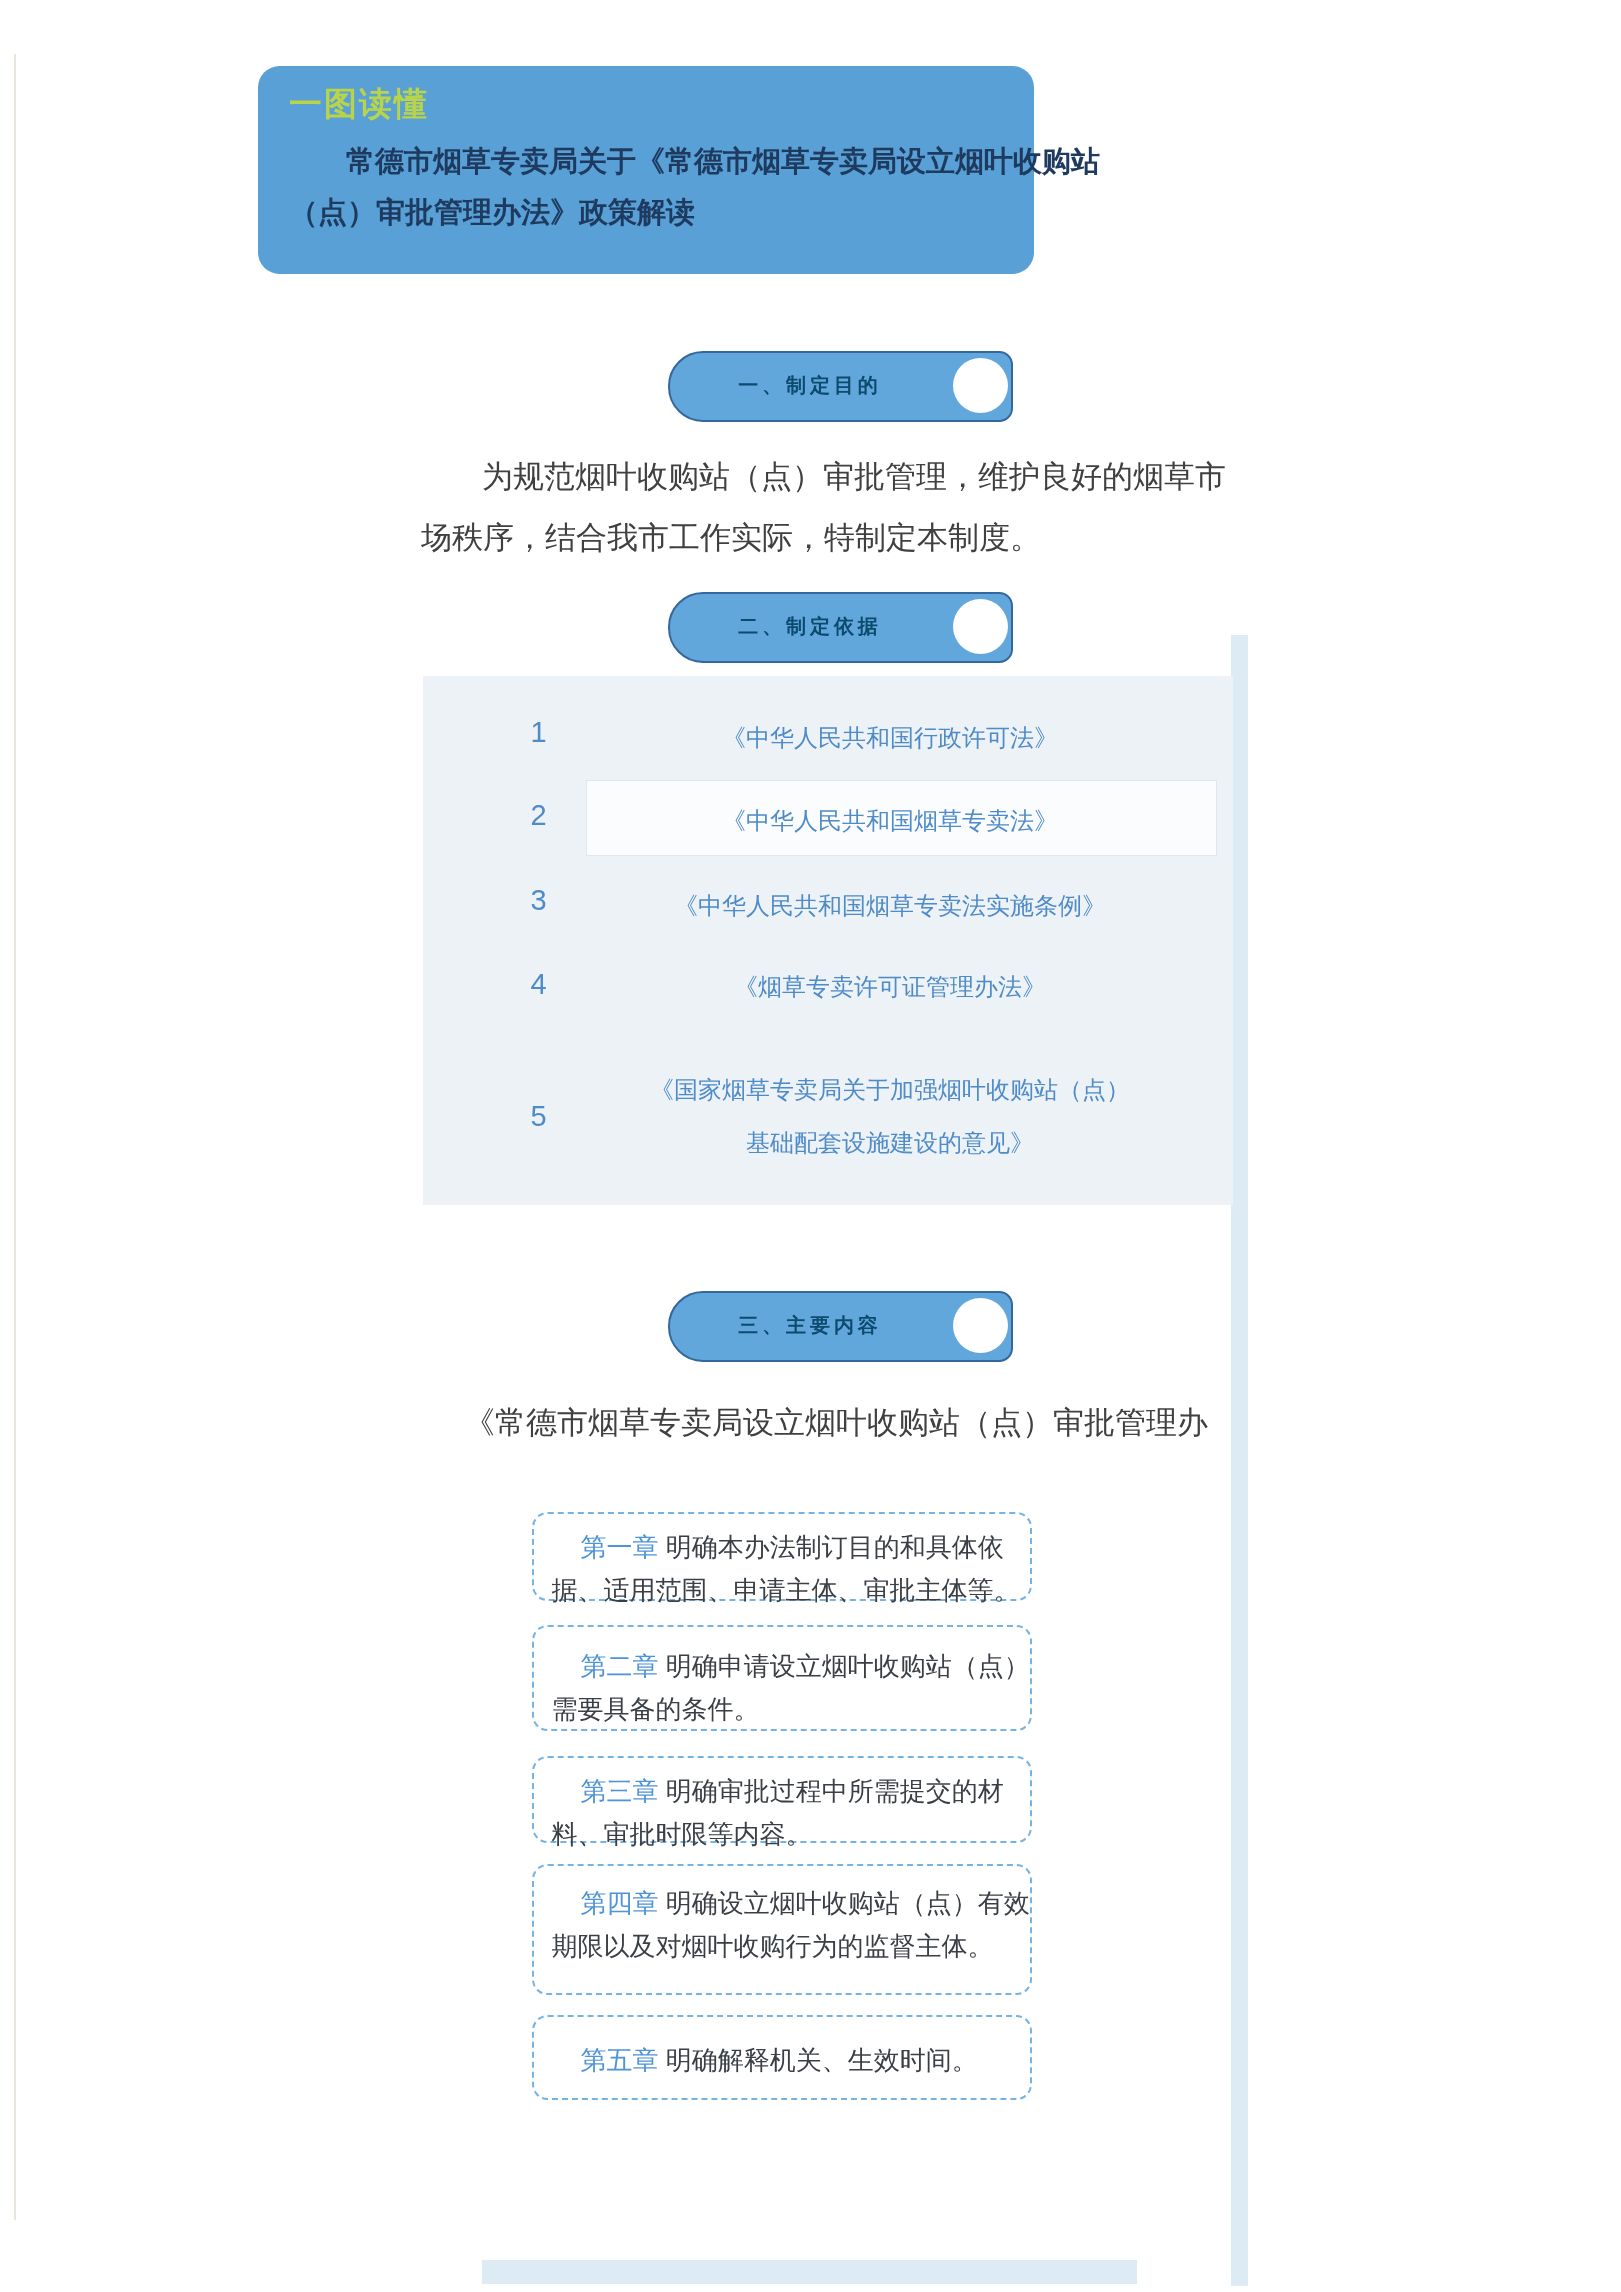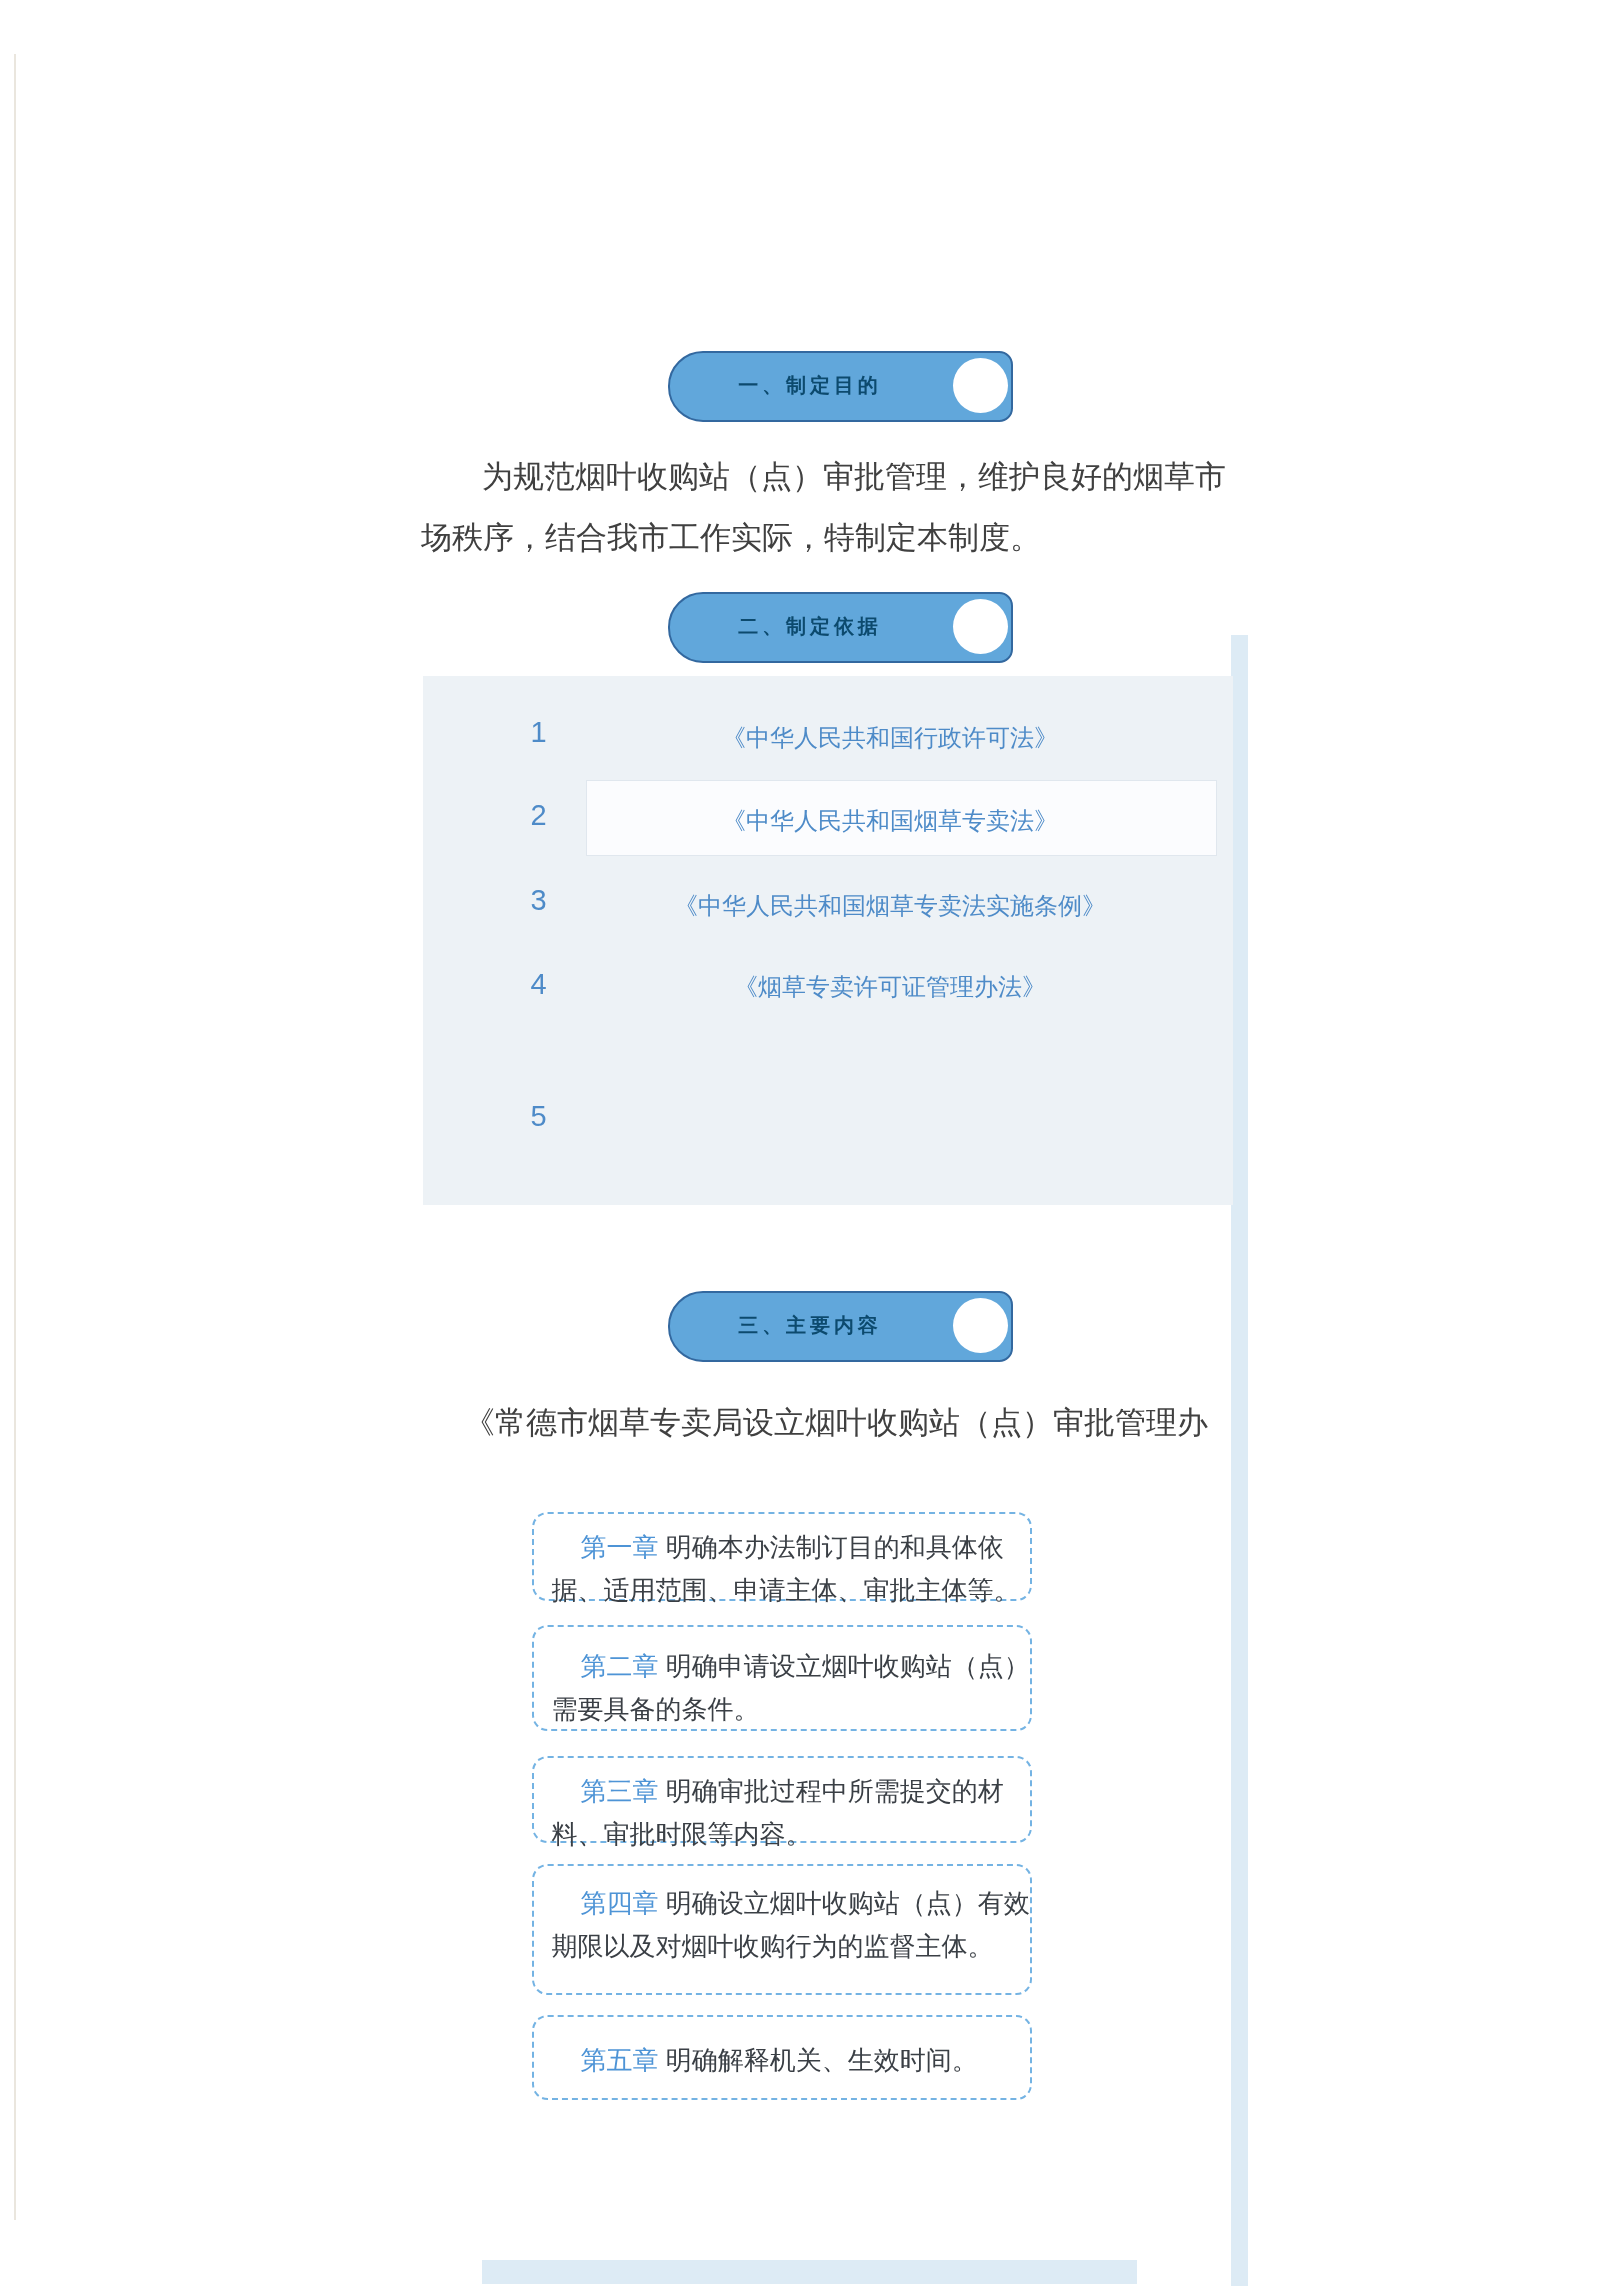--- a/index.html
+++ b/index.html
@@ -75,20 +75,27 @@
 </style>
 </head>
 <body>
 
 <div id="page">
 
   <div class="edge-line"></div>
   <div class="strip-right"></div>
   <div class="strip-bottom"></div>
 
+  <div class="header-box">
+    <div class="badge">一图读懂</div>
+    <div class="header-title">
+      <div class="l1">常德市烟草专卖局关于《常德市烟草专卖局设立烟叶收购站</div>
+      <div class="l2">（点）审批管理办法》政策解读</div>
+    </div>
+  </div>
 
   <div class="pill" style="top:351px;">
     <div class="pill-label">一、制定目的</div>
   </div>
 
   <div class="para" style="top:446px;">
     <div class="l1 indent2">为规范烟叶收购站（点）审批管理，维护良好的烟草市</div>
     <div class="l2">场秩序，结合我市工作实际，特制定本制度。</div>
   </div>
 
@@ -105,20 +112,24 @@
   <div class="list-num" style="top:799px;">2</div>
   <div class="list-text" style="top:794px;">《中华人民共和国烟草专卖法》</div>
 
   <div class="list-num" style="top:884px;">3</div>
   <div class="list-text" style="top:879px;">《中华人民共和国烟草专卖法实施条例》</div>
 
   <div class="list-num" style="top:968px;">4</div>
   <div class="list-text" style="top:960px;">《烟草专卖许可证管理办法》</div>
 
   <div class="list-num" style="top:1100px;">5</div>
+  <div class="list-text" style="top:1063px;">
+    <div>《国家烟草专卖局关于加强烟叶收购站（点）</div>
+    <div>基础配套设施建设的意见》</div>
+  </div>
 
   <div class="pill" style="top:1291px;">
     <div class="pill-label">三、主要内容</div>
   </div>
 
   <div class="para" style="top:1392px;">
     <div class="l1 indent1">《常德市烟草专卖局设立烟叶收购站（点）审批管理办</div>
   </div>
 
   <div class="dashed-box" style="top:1512px; height:89px;">

